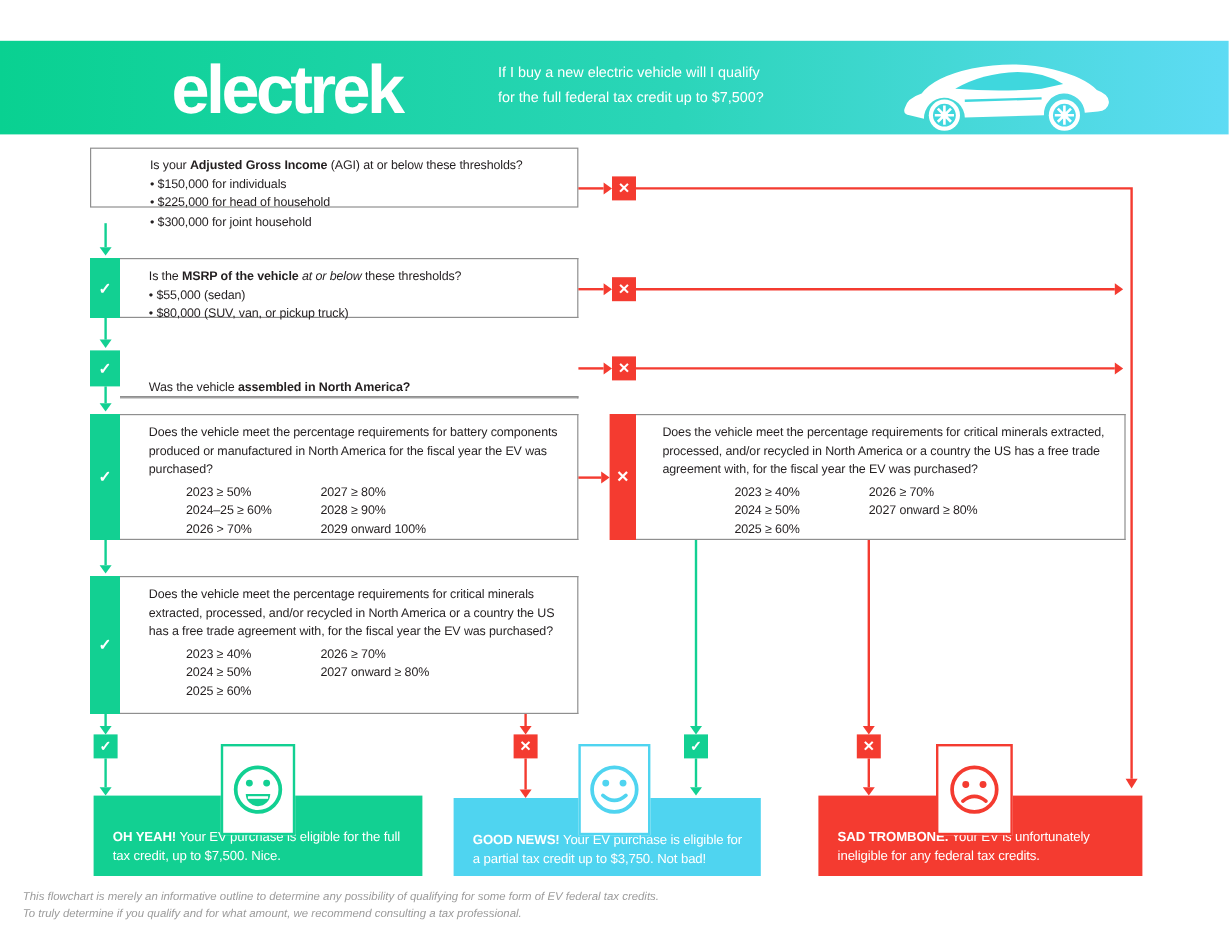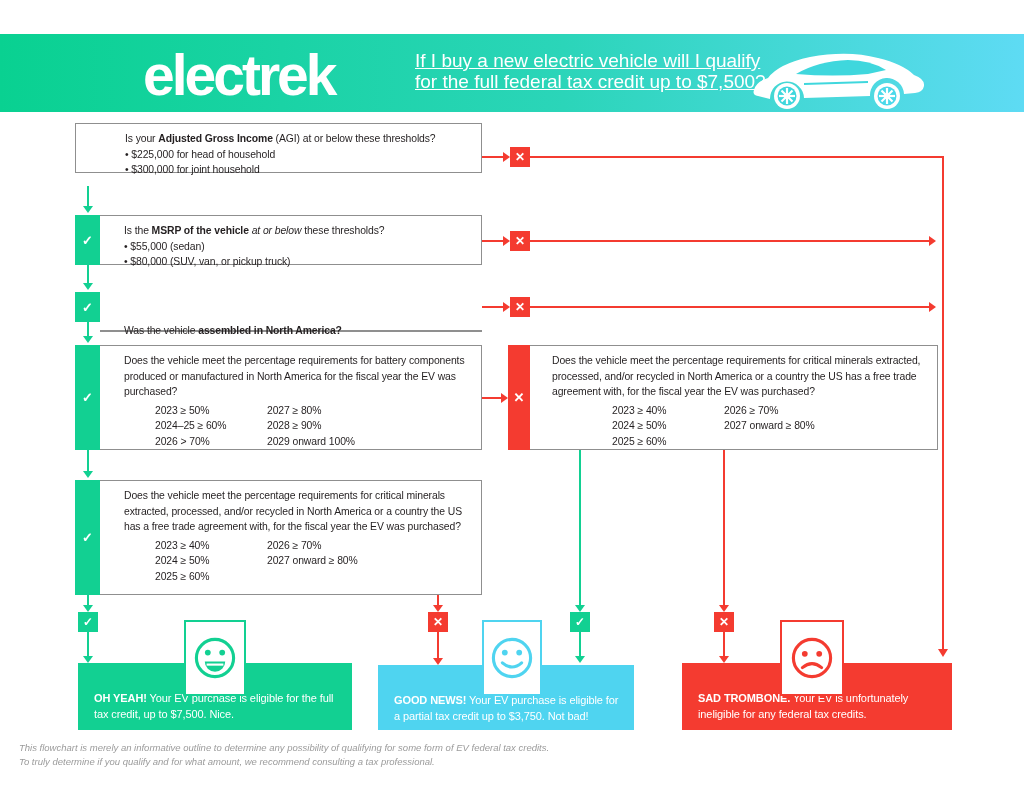--- a/index.html
+++ b/index.html
@@ -11,37 +11,37 @@
   }
   *{margin:0;padding:0;box-sizing:border-box;}
   body{font-family:"Liberation Sans",sans-serif;background:#fff;}
   .stage{position:relative;width:1024px;height:791px;background:#ffffff;overflow:hidden;}
 
   
   .header{position:absolute;left:0;top:10px;width:1024px;height:78px;
     background:linear-gradient(90deg,#09d191 0%,#2bd5b9 55%,#5edbf4 100%);margin-top:24px;}
   .logo{position:absolute;left:143px;top:8px;font-size:57px;font-weight:bold;
     color:#ffffff;letter-spacing:-3px;}
-  .tagline{position:absolute;left:415px;top:16px;color:#ffffff;font-size:19px;line-height:21px;text-decoration:underline;}
+  .tagline{position:absolute;left:415px;top:16px;color:#ffffff;font-size:12px;line-height:21px;}
   .car{position:absolute;left:748px;top:10px;}
 
   
   .qbox{position:absolute;display:flex;background:#fff;}
   .side{width:25px;flex:0 0 25px;background:var(--green);color:#fff;display:flex;
     align-items:center;justify-content:center;font-size:13px;font-weight:bold;}
   .side.red{background:var(--red);}
   .qbody{flex:1;border:1px solid var(--boxborder);border-left:none;background:#fff;
     padding:7px 6px 0 24px;font-size:10.4px;line-height:15.5px;color:var(--ink);letter-spacing:-0.1px;}
   .qbody.noside{border-left:1px solid var(--boxborder);padding-left:49px;}
   .qbox b{font-weight:bold;}
   .qtable{display:flex;margin-left:31px;margin-top:3px;}
   .qtable .col{width:112px;}
   .qtable .col div{line-height:15.5px;}
   .qr .qtable{margin-left:60px;}
-  .centered{display:flex;align-items:center;padding-top:0;margin-top:38px;}
+  .centered{display:flex;align-items:flex-end;padding-top:0;margin-top:38px;}
 
   
   .sq{position:absolute;width:20px;height:20px;color:#fff;font-size:12px;font-weight:bold;
     display:flex;align-items:center;justify-content:center;z-index:6;}
   .sq.green{background:var(--green);}
   .sq.red{background:var(--red);}
 
   
   .arrows{position:absolute;left:0;top:0;z-index:5;pointer-events:none;}
 
@@ -96,20 +96,21 @@
           <line x1="144.5" y1="46.5" x2="133.5" y2="57.5"></line>
       </g>
       <path d="M58 38 Q95 34 126 34" stroke="#ffffff" stroke-width="2" fill="none" opacity="0.0"></path>
       <path d="M56 40 L120 38" stroke="#3fd7dd" stroke-width="2" fill="none"></path>
     </svg>
   </div>
 
   <div class="qbox" style="left:75px;top:123px;width:407px;height:50px">
     <div class="qbody noside">
       <div><span>Is your </span><b>Adjusted Gross Income</b><span> (AGI) at or below these thresholds?</span></div>
+      <div>• $150,000 for individuals</div>
       <div>• $225,000 for head of household</div>
       <div>• $300,000 for joint household</div>
     </div>
   </div>
 
   <div class="qbox" style="left:75px;top:215px;width:407px;height:50px">
     <div class="side">
         <span>✓</span>
       </div>
     <div class="qbody">

